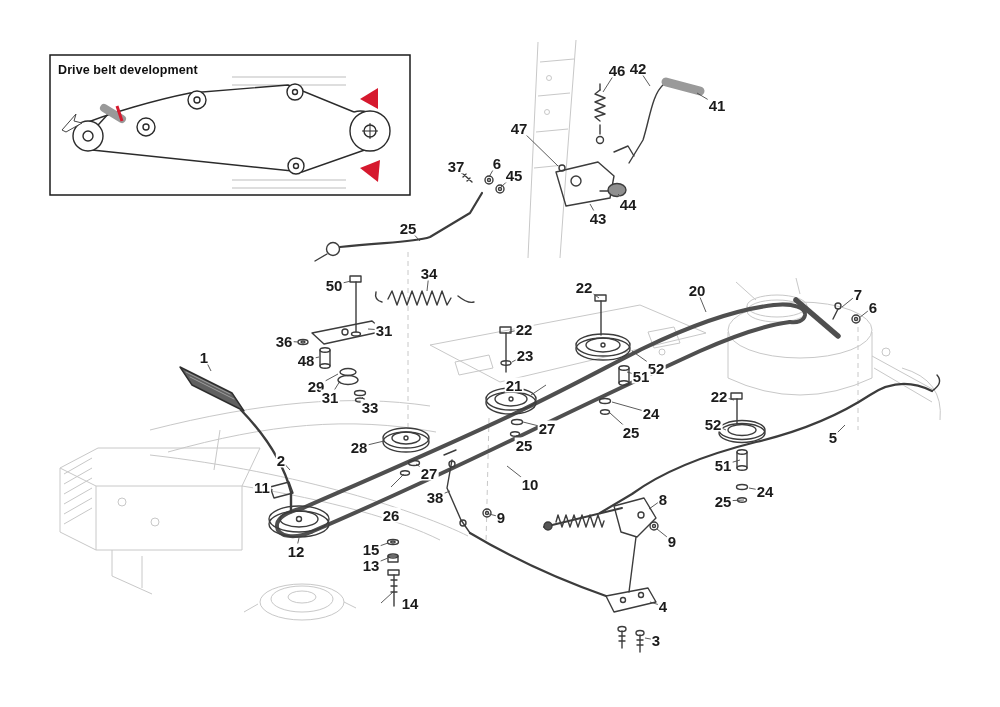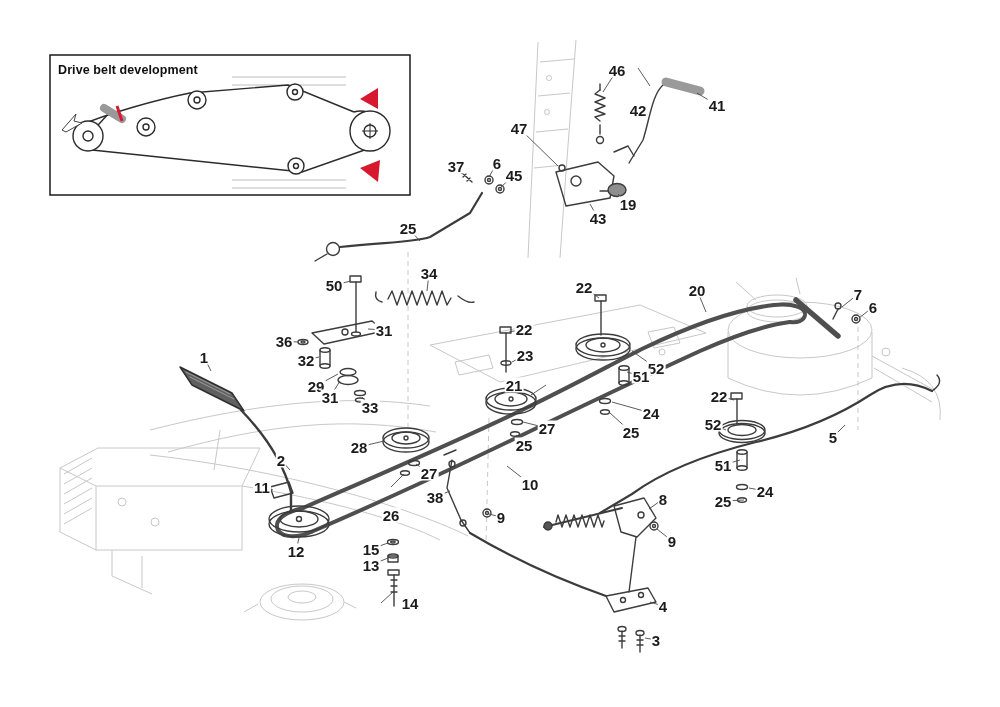--- a/index.html
+++ b/index.html
@@ -309,39 +309,39 @@
       <line x1="296" y1="551" x2="299" y2="538"></line>
       <line x1="371" y1="549" x2="388" y2="543"></line>
       <line x1="371" y1="565" x2="388" y2="558"></line>
       <line x1="381" y1="603" x2="393" y2="592"></line>
       <line x1="663" y1="606" x2="650" y2="602"></line>
       <line x1="656" y1="640" x2="645" y2="638"></line>
     </svg>
 
   <div id="callout-layer">
       <span class="callout" style="left: 617px; top: 70px;">46</span>
-      <span class="callout" style="left: 638px; top: 68px; margin-top: 42px;">42</span>
+      <span class="callout" style="left: 638px; top: 68px;">42</span>
       <span class="callout" style="left: 717px; top: 105px;">41</span>
       <span class="callout" style="left: 519px; top: 128px;">47</span>
       <span class="callout" style="left: 456px; top: 166px;">37</span>
       <span class="callout" style="left: 497px; top: 163px;">6</span>
       <span class="callout" style="left: 514px; top: 175px;">45</span>
-      <span class="callout" style="left: 628px; top: 204px;">19</span>
+      <span class="callout" style="left: 628px; top: 204px;">44</span>
       <span class="callout" style="left: 598px; top: 218px;">43</span>
       <span class="callout" style="left: 408px; top: 228px;">25</span>
       <span class="callout" style="left: 429px; top: 273px;">34</span>
       <span class="callout" style="left: 334px; top: 285px;">50</span>
       <span class="callout" style="left: 584px; top: 287px;">22</span>
       <span class="callout" style="left: 697px; top: 290px;">20</span>
       <span class="callout" style="left: 858px; top: 294px;">7</span>
       <span class="callout" style="left: 873px; top: 307px;">6</span>
       <span class="callout" style="left: 384px; top: 330px;">31</span>
       <span class="callout" style="left: 284px; top: 341px;">36</span>
       <span class="callout" style="left: 524px; top: 329px;">22</span>
-      <span class="callout" style="left: 306px; top: 360px;">32</span>
+      <span class="callout" style="left: 306px; top: 360px;">48</span>
       <span class="callout" style="left: 525px; top: 355px;">23</span>
       <span class="callout" style="left: 204px; top: 357px;">1</span>
       <span class="callout" style="left: 316px; top: 386px;">29</span>
       <span class="callout" style="left: 330px; top: 397px;">31</span>
       <span class="callout" style="left: 656px; top: 368px;">52</span>
       <span class="callout" style="left: 641px; top: 376px;">51</span>
       <span class="callout" style="left: 514px; top: 385px;">21</span>
       <span class="callout" style="left: 719px; top: 396px;">22</span>
       <span class="callout" style="left: 370px; top: 407px;">33</span>
       <span class="callout" style="left: 651px; top: 413px;">24</span>

